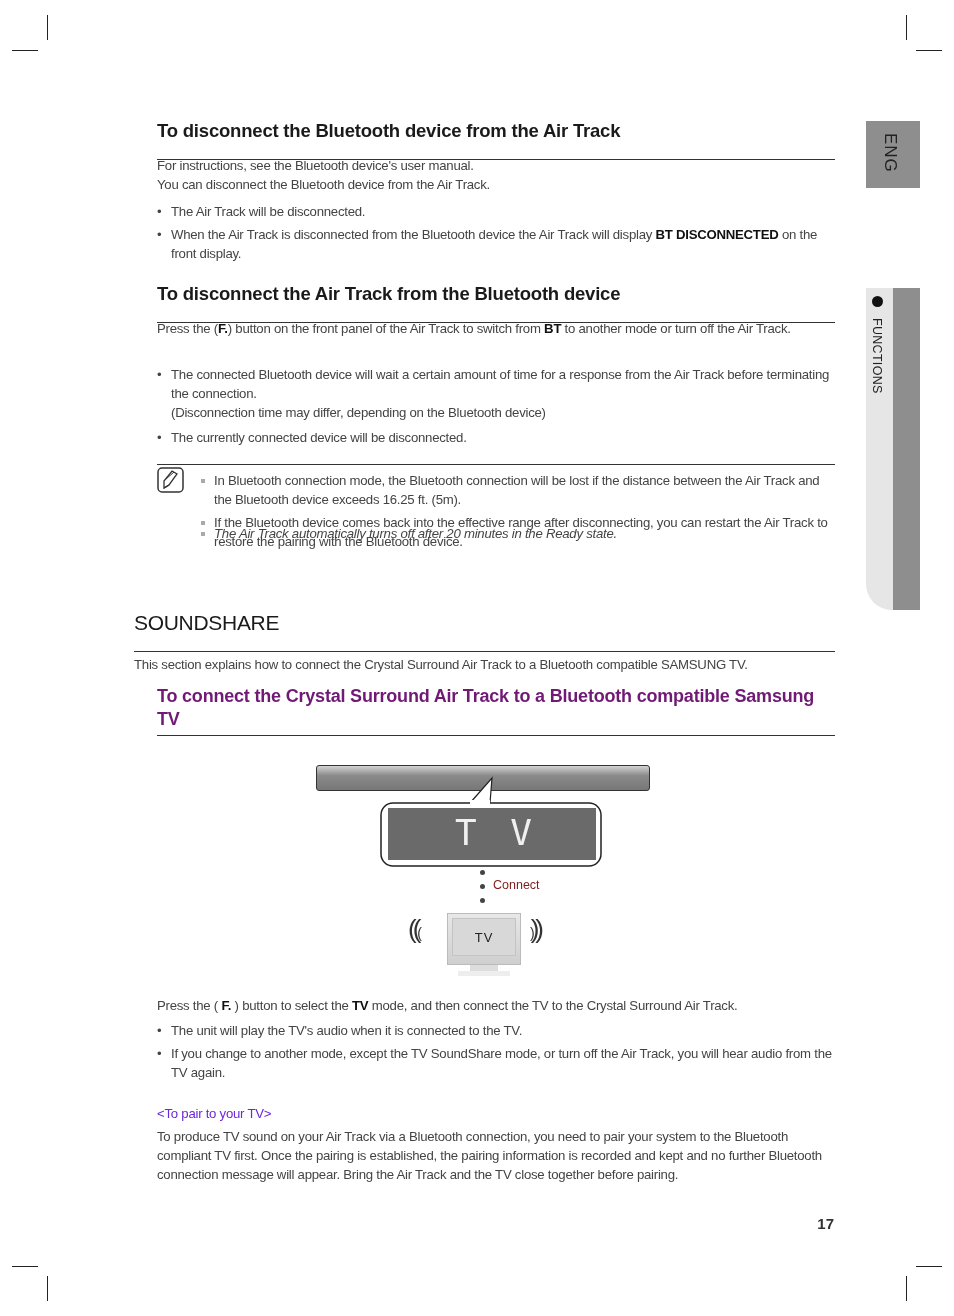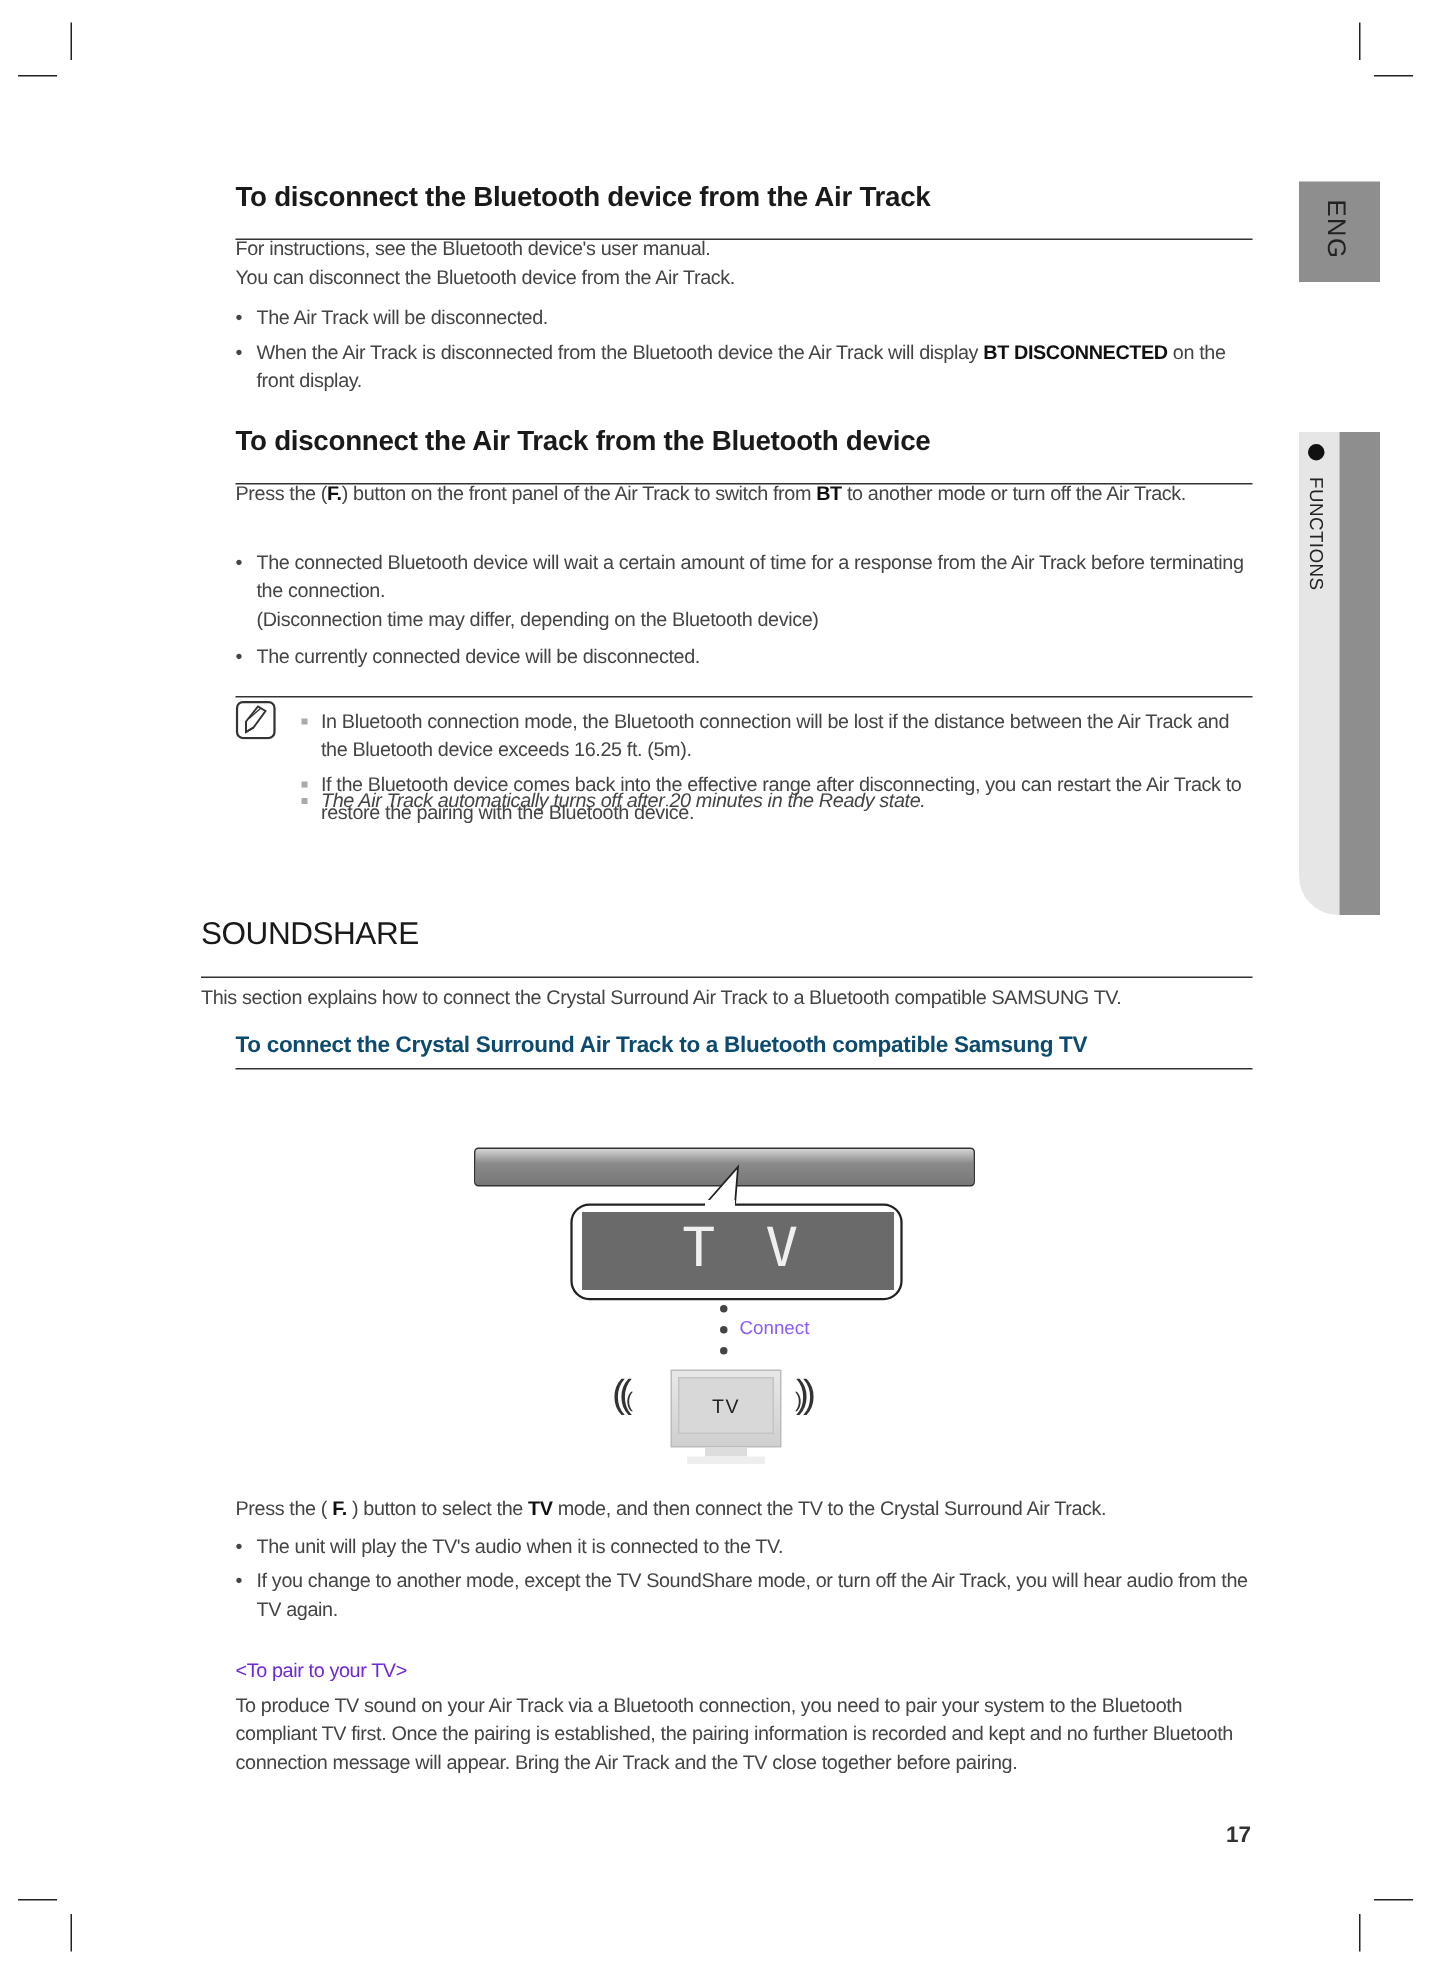--- a/index.html
+++ b/index.html
@@ -66,34 +66,34 @@
     <path d="M9 12 L17 5" stroke="#333" stroke-width="1"></path>
     <path d="M7 21 L12 18" stroke="#333" stroke-width="1.2"></path>
   </svg>
 </div>
 <div class="note-item" style="top:472px;">In Bluetooth connection mode, the Bluetooth connection will be lost if the distance between the Air Track and the Bluetooth device exceeds 16.25 ft. (5m).</div>
 <div class="note-item" style="top:514px;">If the Bluetooth device comes back into the effective range after disconnecting, you can restart the Air Track to restore the pairing with the Bluetooth device.</div>
 <div class="note-item" style="top:525px;font-style:italic;">The Air Track automatically turns off after 20 minutes in the Ready state.</div>
 
 <div style="position:absolute;left:134px;top:611px;width:701px;font-size:21px;color:#1a1a1a;border-bottom:1px solid #333;padding-bottom:16px;letter-spacing:-0.3px;">SOUNDSHARE</div>
 <div class="p" style="left:134px;top:655px;width:720px;">This section explains how to connect the Crystal Surround Air Track to a Bluetooth compatible SAMSUNG TV.</div>
-<div style="position:absolute;left:157px;top:685px;width:678px;font-weight:bold;font-size:15px;line-height:23px;color:#0c4a6e;border-bottom:1px solid #333;padding-bottom:4px;letter-spacing:-0.2px;">To connect the Crystal Surround Air Track to a Bluetooth compatible Samsung TV</div>
+<div style="position:absolute;left:157px;top:685px;width:678px;font-weight:bold;font-size:18px;line-height:23px;color:#701a75;border-bottom:1px solid #333;padding-bottom:4px;letter-spacing:-0.2px;">To connect the Crystal Surround Air Track to a Bluetooth compatible Samsung TV</div>
 
 <div style="position:absolute;left:316px;top:765px;width:334px;height:26px;border:1px solid #333;border-radius:3px;background:linear-gradient(#d4d4d4,#8a8a8a 40%,#777 100%);box-sizing:border-box;"></div>
 <svg style="position:absolute;left:380px;top:776px;" width="222" height="92">
   <path d="M90 27 L112 2 L110 27" fill="#fff" stroke="#222" stroke-width="1.2"></path>
   <rect x="1" y="27" width="220" height="63" rx="12" fill="#fff" stroke="#222" stroke-width="1.5"></rect>
   <rect x="8" y="32" width="208" height="52" fill="#6a6a6a"></rect>
   <rect x="90" y="24" width="20" height="6" fill="#fff"></rect>
 </svg>
 <div style="position:absolute;left:455px;top:812px;font-family:'DejaVu Sans Mono', monospace;font-size:36px;color:#f0f0f0;letter-spacing:6px;">T V</div>
 <div style="position:absolute;left:480px;top:870px;width:5px;height:5px;border-radius:50%;background:#444;"></div>
 <div style="position:absolute;left:480px;top:884px;width:5px;height:5px;border-radius:50%;background:#444;"></div>
 <div style="position:absolute;left:480px;top:898px;width:5px;height:5px;border-radius:50%;background:#444;"></div>
-<div style="position:absolute;left:493px;top:878px;font-size:12.5px;color:#8b5cf6;">Connect</div>
+<div style="position:absolute;left:493px;top:878px;font-size:12.5px;color:#7f1d1d;">Connect</div>
 <div style="position:absolute;left:408px;top:914px;font-size:26px;color:#333;letter-spacing:-4px;">((<span style="font-size:14px;">(</span></div>
 <div style="position:absolute;left:530px;top:914px;font-size:26px;color:#333;letter-spacing:-4px;"><span style="font-size:14px;">)</span>))</div>
 <div style="position:absolute;left:447px;top:913px;width:74px;height:52px;background:linear-gradient(#e8e8e8,#cfcfcf);border:1px solid #bbb;box-sizing:border-box;">
   <div style="position:absolute;left:4px;top:4px;right:4px;bottom:8px;background:#d8d8d8;border:1px solid #c4c4c4;"></div>
   <div style="position:absolute;left:0;right:0;top:16px;text-align:center;font-size:13px;color:#222;letter-spacing:1px;">TV</div>
 </div>
 <div style="position:absolute;left:470px;top:965px;width:28px;height:6px;background:#ddd;"></div>
 <div style="position:absolute;left:458px;top:971px;width:52px;height:5px;background:#eee;"></div>
 
 <div class="p" style="left:157px;top:996px;width:690px;"><span>Press the ( </span><b>F.</b><span> ) button to select the </span><b>TV</b><span> mode, and then connect the TV to the Crystal Surround Air Track.</span></div>

